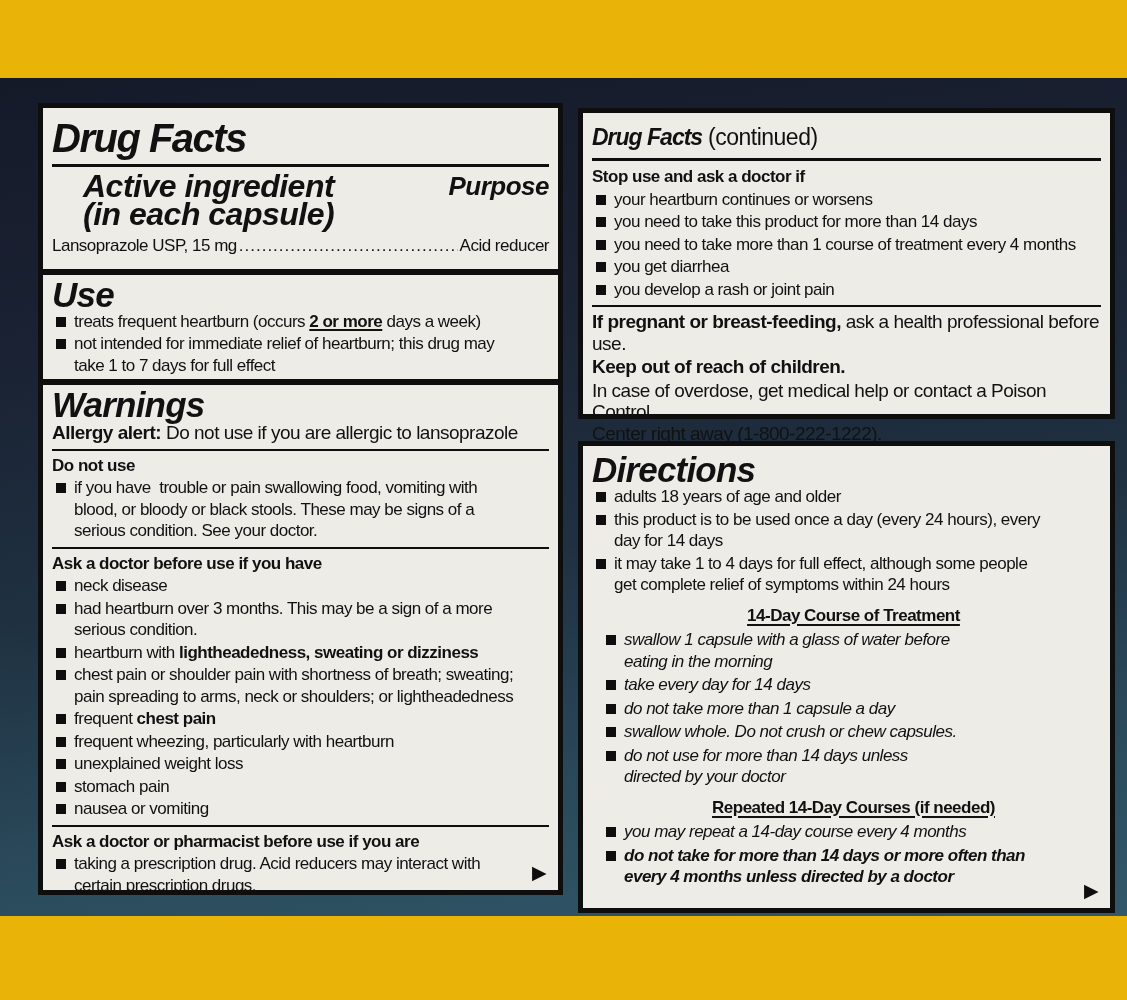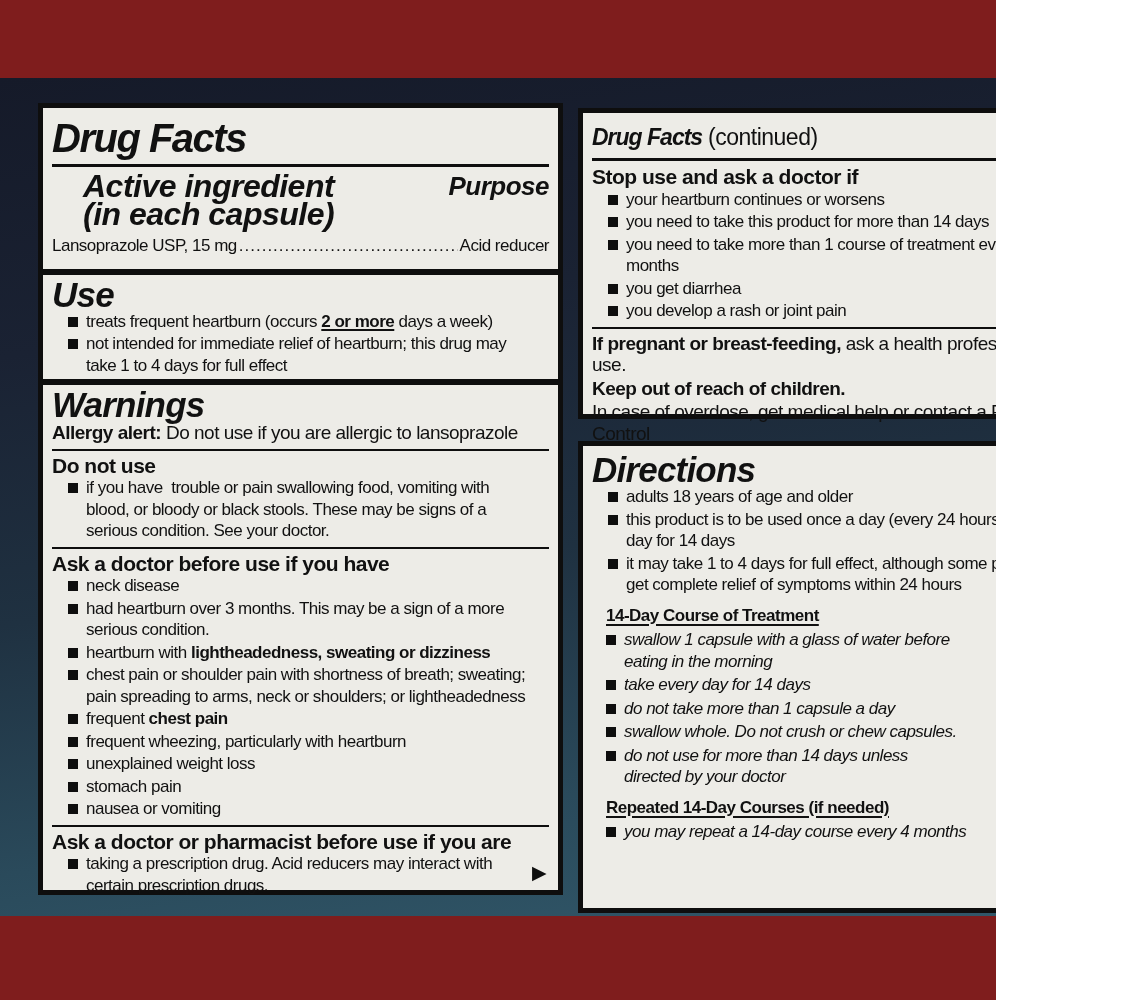--- a/index.html
+++ b/index.html
@@ -1,17 +1,17 @@
 <!DOCTYPE html>
 <html><head>
 <meta charset="utf-8">
 <style>
   * { margin:0; padding:0; box-sizing:border-box; }
   html,body { width:1127px; height:1000px; background:#ffffff; font-family:"Liberation Sans", sans-serif; color:#111; }
-  .stage { position:relative; width:996px; height:1000px; background:#7f1d1d; overflow:hidden; }
+  .stage { position:relative; width:1127px; height:1000px; background:#eab308; overflow:hidden; }
 
   .band {
     position:absolute; left:0; top:78px; width:1127px; height:838px;
     background: linear-gradient(172deg, #151a29 0%, #1a2233 28%, #1f3141 55%, #2a4a5b 80%, #31586a 100%);
   }
 
   .panel {
     position:absolute; background:#edece7; border:5px solid #0e0e0e;
     color:#111; padding:8px 9px; letter-spacing:-0.5px;
   }
@@ -31,32 +31,32 @@
 
   .ing-row { display:flex; align-items:baseline; font-size:17px; line-height:21.5px; padding:7px 0 9px; }
   .ing-name { white-space:nowrap; }
   .leader { flex:1 1 auto; overflow:hidden; white-space:nowrap; margin:0 2px; letter-spacing:1px; }
   .ing-val { white-space:nowrap; }
 
   .thick { height:6px; background:#0e0e0e; margin:3px -9px 4px; }
   .rule  { height:2px; background:#0e0e0e; margin:5px 0 4px; }
 
   .sec-head { font-size:35px; line-height:31px; font-weight:bold; font-style:italic; letter-spacing:-0.8px; margin-bottom:1px; }
-  .sub-head { font-size:21px; line-height:21.5px; font-weight:bold; margin:1px 0; }
-
-  .bullets .bullet { display:flex; margin:1px 16px; }
+  .sub-head { font-size:17px; line-height:21.5px; font-weight:bold; margin:1px 0; }
+
+  .bullets .bullet { display:flex; margin:1px 4px; }
   .bmark { flex:0 0 10px; width:10px; height:10px; background:#0e0e0e; margin:6px 8px 0 0; }
   .btext { font-size:17px; line-height:21.5px; white-space:pre-wrap; }
   .seg-b { font-weight:bold; }
   .seg-u { text-decoration:underline; text-decoration-thickness:2px; text-underline-offset:2px; }
 
   .para { font-size:19px; line-height:21.5px; white-space:pre-wrap; margin:2px 0; }
 
   .subsection { margin:9px 0 0 14px; }
-  .u-head { font-size:17px; line-height:21.5px; font-weight:bold; text-decoration:underline; text-decoration-thickness:2px; text-underline-offset:3px; margin-bottom:3px; }
+  .u-head { font-size:17px; line-height:21.5px; font-weight:bold; text-decoration:underline; text-decoration-thickness:2px; text-underline-offset:3px; margin-bottom:3px;text-align:center; }
   .subsection .bullets .bullet { margin:2px 0;font-style:italic; }
 
   .arrow { position:absolute; right:12px; bottom:8px; font-size:19px; line-height:19px; color:#0e0e0e; }
 </style>
 </head>
 <body>
 
 <div class="stage">
   <div class="band">
 
@@ -82,21 +82,21 @@
 
       <div class="sec-head">Use</div>
       <div class="bullets">
           <div class="bullet">
             <span class="bmark"></span>
             <span class="btext"><span>treats frequent heartburn (occurs </span><span class="seg-b seg-u">2 or more</span><span> days a week)</span></span>
           </div>
           <div class="bullet">
             <span class="bmark"></span>
             <span class="btext"><span>not intended for immediate relief of heartburn; this drug may
-take 1 to 4 days for full effect</span></span>
+take 1 to 7 days for full effect</span></span>
           </div>
         </div>
 
       <div class="thick"></div>
 
       <div class="sec-head">Warnings</div>
       <p class="para"><span class="seg-b">Allergy alert:</span><span> Do not use if you are allergic to lansoprazole</span></p>
       <div class="rule"></div>
 
       <div class="sub-head">Do not use</div>
@@ -250,20 +250,25 @@
           </div>
       </div>
 
       <div class="subsection">
         <div class="u-head">Repeated 14-Day Courses (if needed)</div>
         <div class="bullets">
             <div class="bullet">
               <span class="bmark"></span>
               <span class="btext"><span>you may repeat a 14-day course every 4 months</span></span>
             </div>
+            <div class="bullet">
+              <span class="bmark"></span>
+              <span class="btext"><span class="seg-b">do not take for more than 14 days or more often than
+every 4 months unless directed by a doctor</span></span>
+            </div>
           </div>
       </div>
 
       <span class="arrow">▶</span>
     </div>
 
   </div>
 </div>
 
 </body></html>

